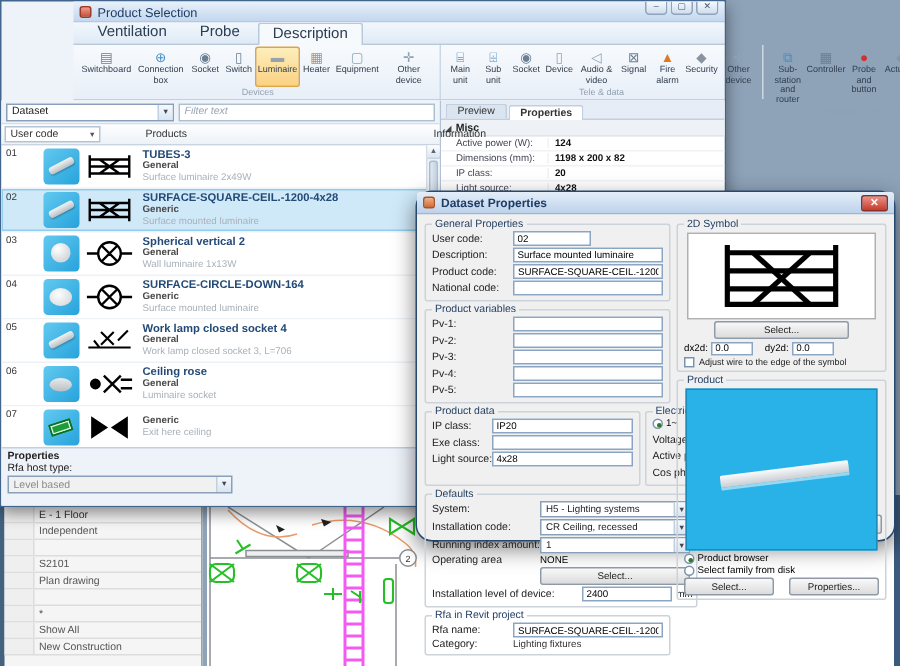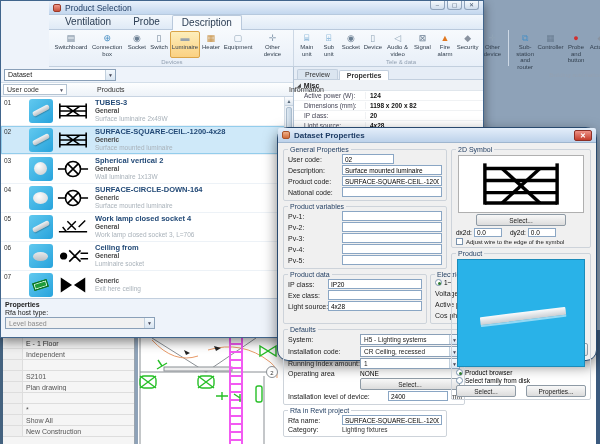--- a/index.html
+++ b/index.html
@@ -383,20 +383,21 @@
       </div>
 
     <div class="pbody">
 
       <div class="listpane">
         <div class="filterrow">
           <div class="combo dataset">
             <span>Dataset</span>
             <span class="arrow">▼</span>
           </div>
+          <input class="filter" type="text" placeholder="Filter text" style="">
         </div>
         <div class="lheader">
           <div class="hcombo">
             <span>User code</span>
             <span class="arrow">▼</span>
           </div>
           <div class="hproducts">Products</div>
           <div class="hinfo">Information</div>
         </div>
         <div class="lrows" id="rowsHost">
@@ -492,21 +493,21 @@
               <div class="ltile">
                 <span class="tile-ellipse"></span>
               </div>
               <div class="lsym"><svg viewBox="0 0 34 20">
                   <g stroke="#000" stroke-width="1.7" fill="none">
                     <circle cx="7" cy="10" r="3" fill="#000"></circle>
                     <path d="M13 4l12 12M25 4L13 16M25 7h8M25 13h8"></path>
                   </g>
                 </svg></div>
               <div class="ltext">
-                <div class="lname">Ceiling from</div>
+                <div class="lname">Ceiling rose</div>
                 <div class="lmaker">General</div>
                 <div class="ldesc">Luminaire socket</div>
               </div>
               <div class="linfo"></div>
             </div>
             <div class="lrow">
               <div class="lcode">07</div>
               <div class="ltile">
                 <span class="tile-exit"></span>
               </div>

